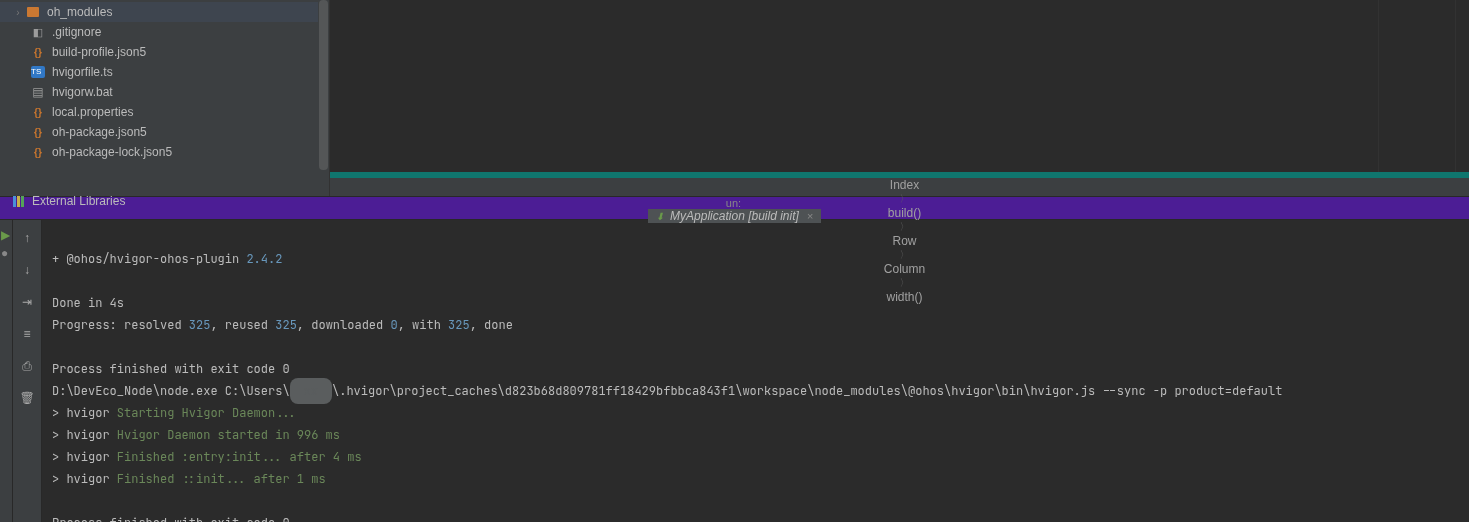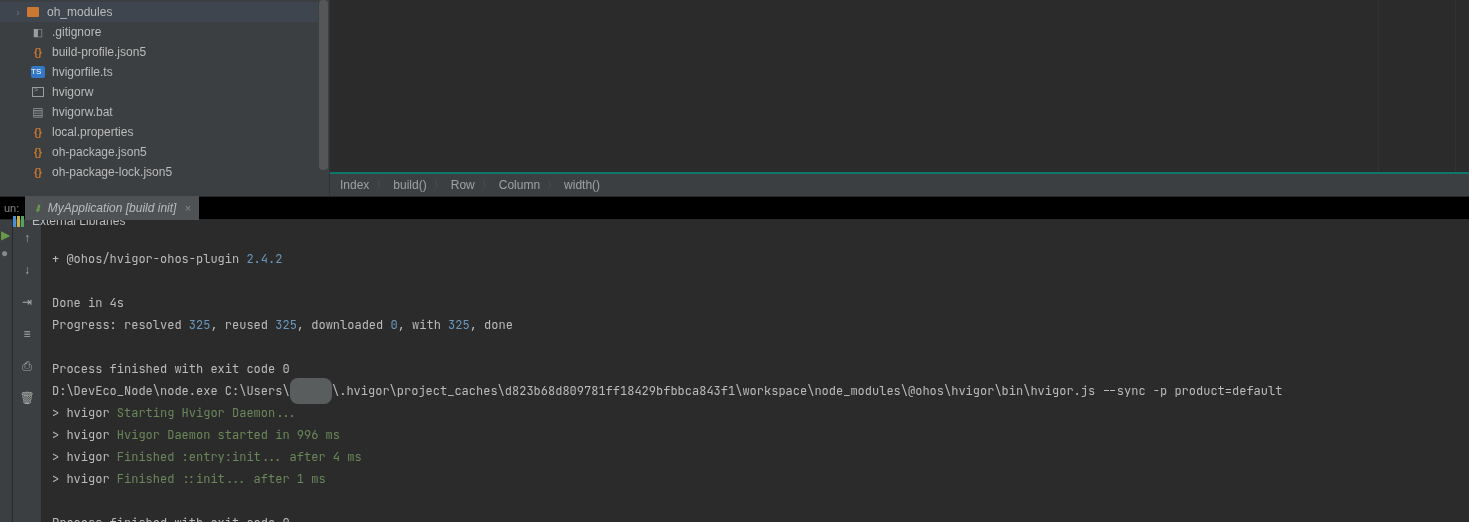--- a/index.html
+++ b/index.html
@@ -39,31 +39,33 @@
     .sidebar-thumb { position: absolute; right: 1px; top: 0; width: 9px; height: 170px; background: #545657; border-radius: 4px; }
     .editor-area { flex: 1; background: #2b2b2b; display: flex; flex-direction: column; }
     .editor-body { flex: 1; background: #2b2b2b; }
     .breadcrumb {
       height: 24px;
       background: #3c3f41;
       display: flex;
       align-items: center;
       padding-left: 10px;
       font-size: 12px;
-      border-top: 2px solid #0f766e;
+      border-top: 6px solid #0f766e;
+      flex-direction: column;
     }
     .bc-item { color: #a0a0a0; cursor: pointer; }
     .bc-sep { color: #606060; margin: 0 7px; font-size: 10px; }
     .mid-bar {
       height: 24px;
-      background: #000000;
+      background: #4c1d95;
       display: flex;
       align-items: center;
       border-top: 1px solid #282828;
       border-bottom: 1px solid #282828;
+      flex-direction: column;
     }
     .run-label { color: #888; padding: 0 6px 0 4px; font-size: 11px; writing-mode: horizontal-tb; }
     .run-tab {
       display: flex;
       align-items: center;
       height: 24px;
       padding: 0 8px;
       background: #4e5254;
       font-style: italic;
       color: #bbbbbb;
@@ -130,26 +132,20 @@
         <span class="fi ico-json">{}</span>
         <span>build-profile.json5</span>
       </div>
       <div class="tree-item">
         <span class="fi">
             <span class="ico-ts">TS</span>
           </span>
         <span>hvigorfile.ts</span>
       </div>
       <div class="tree-item">
-        <span class="fi">
-            <span class="ico-term"></span>
-          </span>
-        <span>hvigorw</span>
-      </div>
-      <div class="tree-item">
         <span class="fi ico-bat">▤</span>
         <span>hvigorw.bat</span>
       </div>
       <div class="tree-item">
         <span class="fi ico-json">{}</span>
         <span>local.properties</span>
       </div>
       <div class="tree-item">
         <span class="fi ico-json">{}</span>
         <span>oh-package.json5</span>

